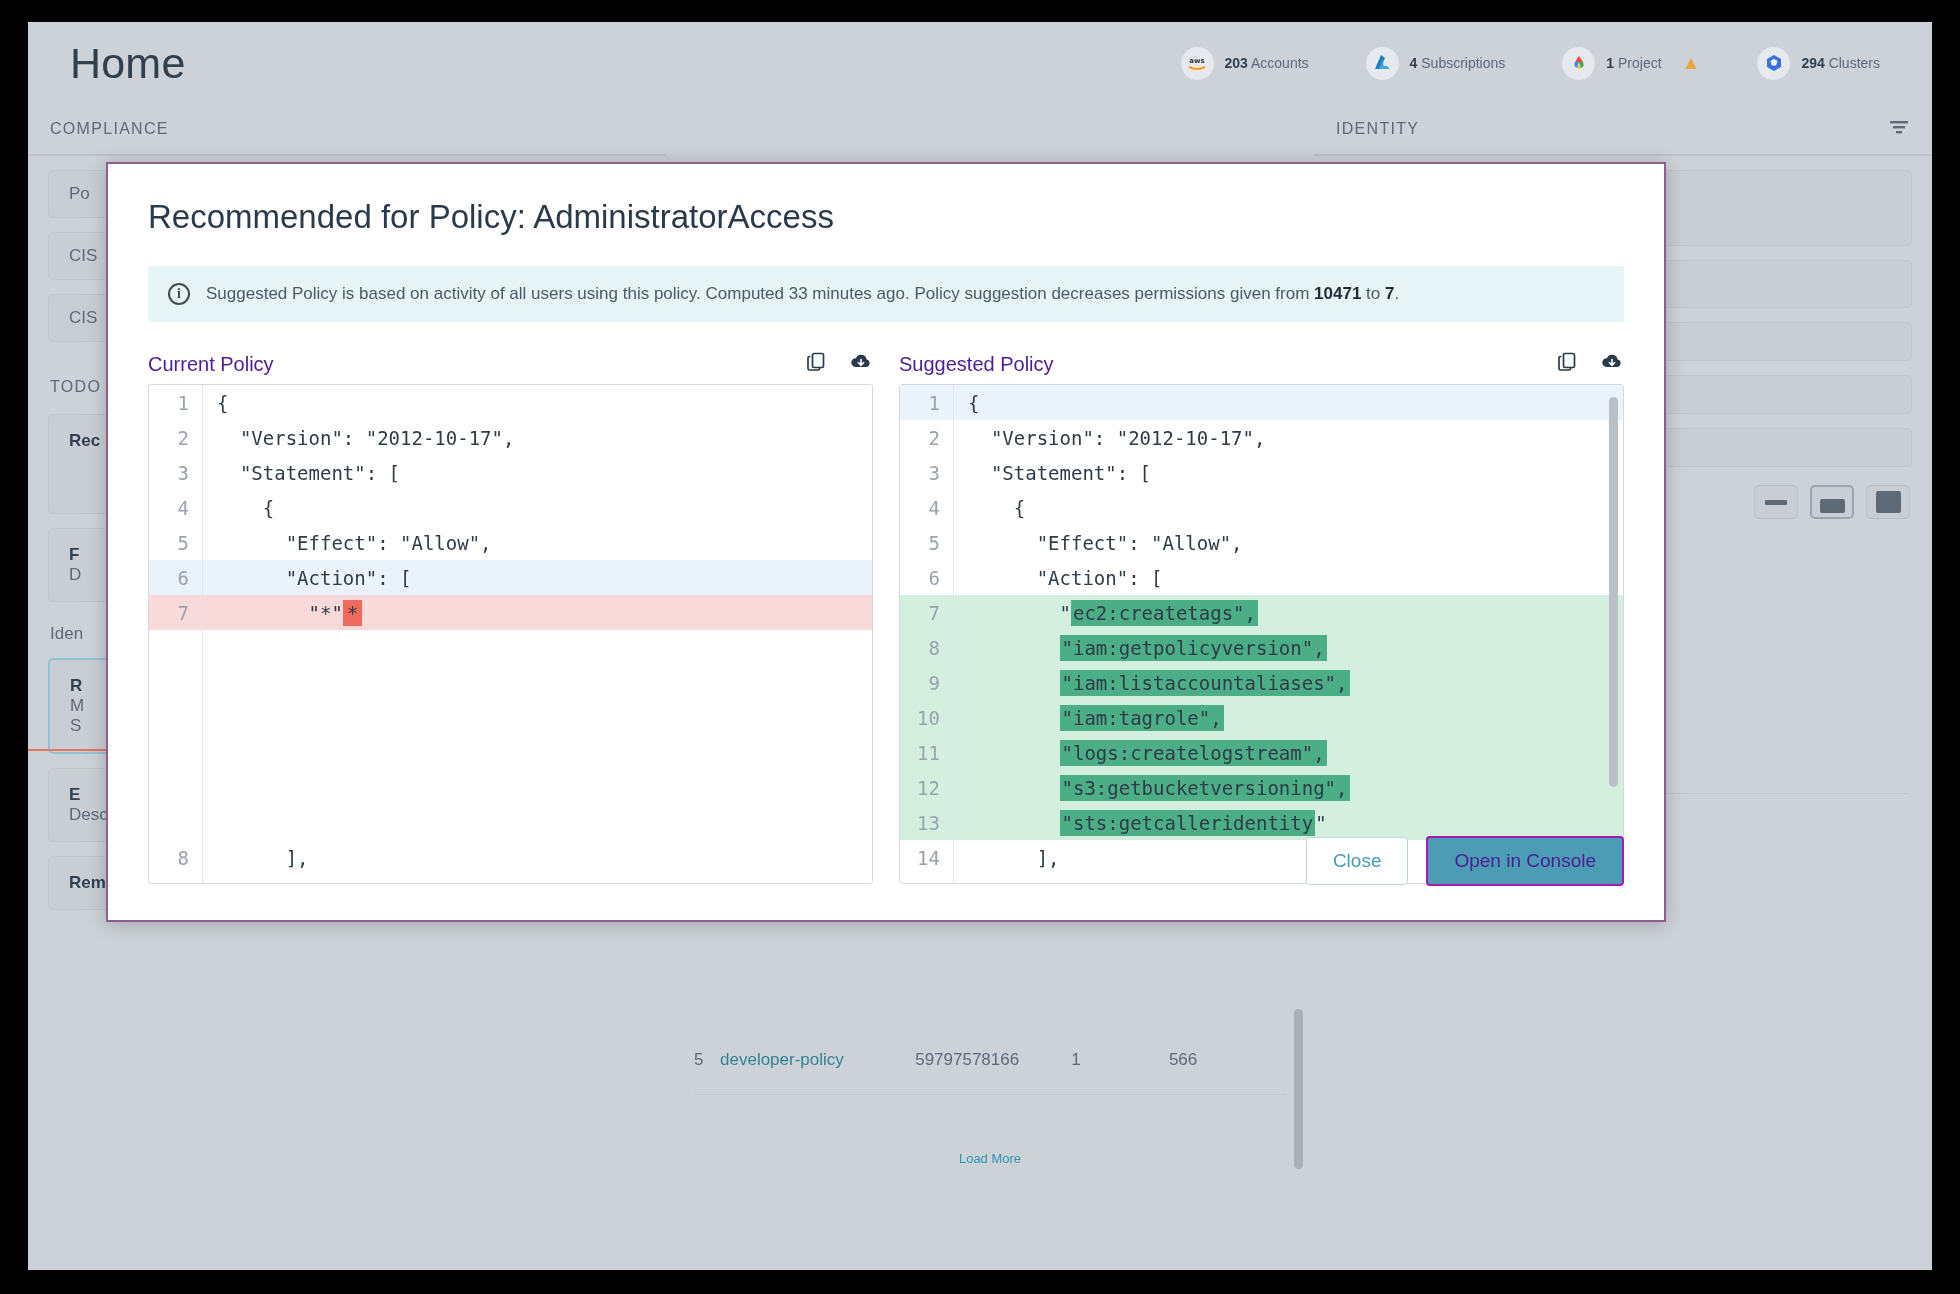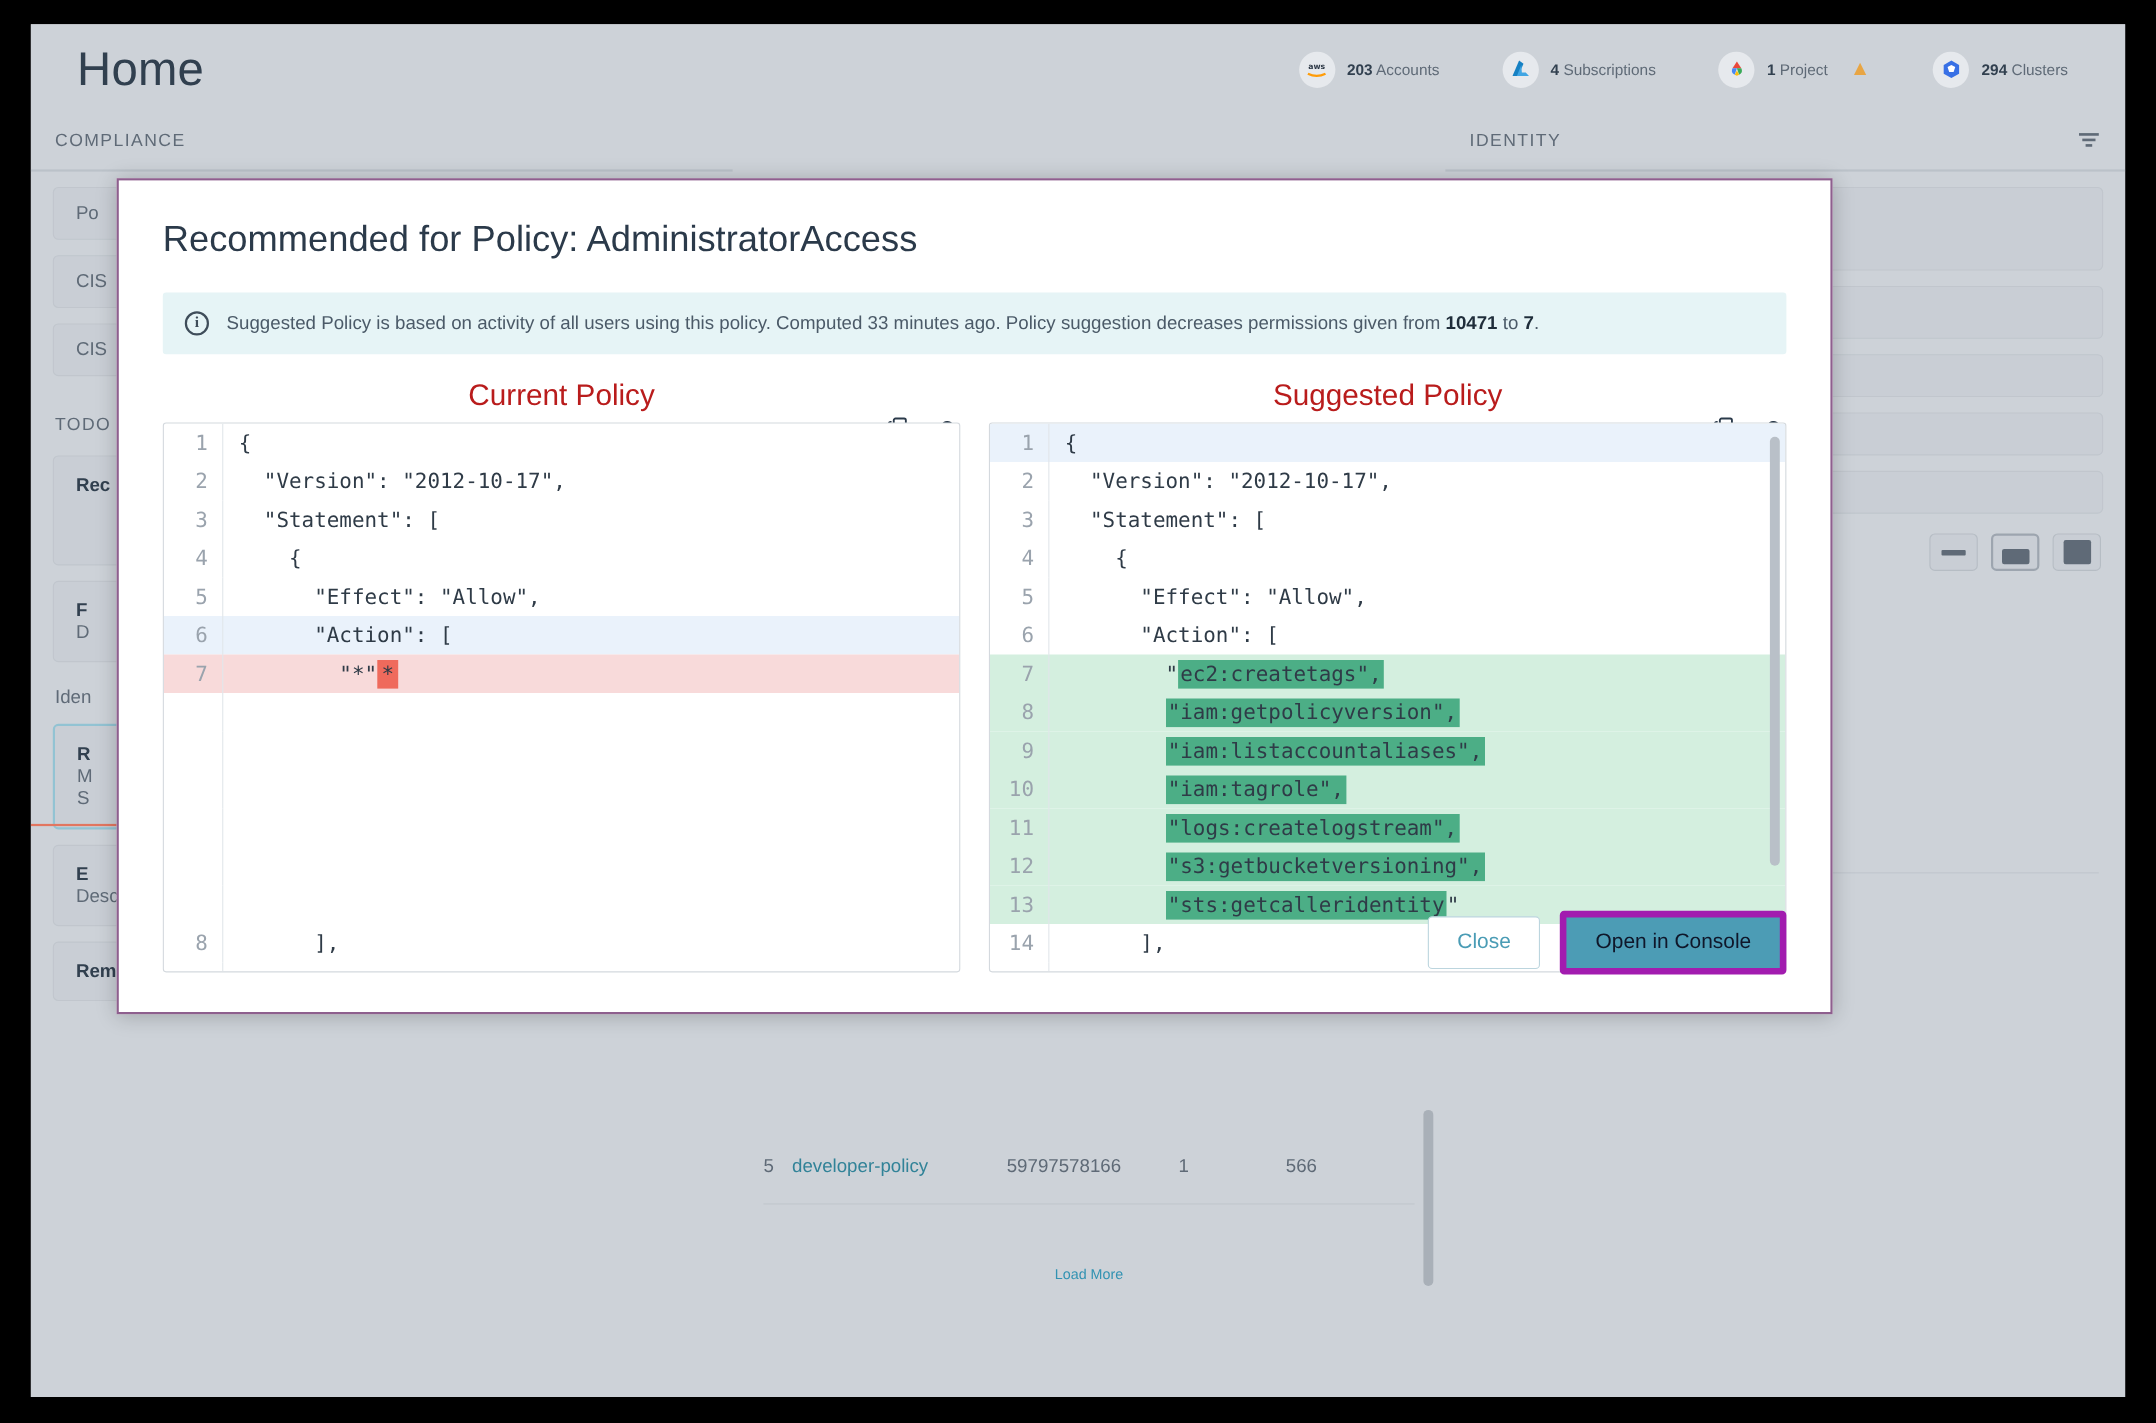--- a/index.html
+++ b/index.html
@@ -131,21 +131,21 @@
     width:22px;height:22px;border-radius:50%;border:2px solid #3f4d5a;
     display:flex;align-items:center;justify-content:center;
     font-size:14px; font-weight:700; color:#3f4d5a; font-family:"Liberation Serif", serif;
     flex:0 0 auto;
   }
 
   .panes { display:flex; margin:22px 40px 0 40px; gap:26px; }
   .pane { width:748px; }
   .pane-hd {
     display:flex; align-items:center; height:40px;
-    font-size:27px; color:#b91c1c;flex-direction:column;
+    font-size:20px; color:#4c1d95;
   }
   .pane-icons { margin-left:auto; display:flex; gap:22px; align-items:center;}
 
   .code-box {
     position:relative;
     height:500px;
     border:1px solid #d4d9de; border-radius:3px;
     background:#fff; overflow:hidden;
   }
   .code-scroll { position:absolute; inset:0; overflow:hidden; }
@@ -173,21 +173,21 @@
 
   .modal-footer {
     position:absolute; right:40px; bottom:34px;
     display:flex; gap:18px; align-items:center;
   }
   .btn {
     font-size:19px; border-radius:4px; padding:12px 26px; cursor:pointer;
     font-family:"Liberation Sans", sans-serif;
   }
   .btn-secondary { background:#fff; color:#4a9cb5; border:1px solid #bcd5de; }
-  .btn-primary { background:#4c9cb5; color:#0f172a; border:6px solid #a21caf; }
+  .btn-primary { background:#4c9cb5; color:#4c1d95; border:2px solid #a21caf; }
 
   .orange-line { position:absolute; left:0; top:645px; width:118px; height:2px; background:#e2725b; }
 </style>
 </head>
 <body>
 
 <div id="app">
 
   <div class="header">
     <div class="page-title">Home</div>

